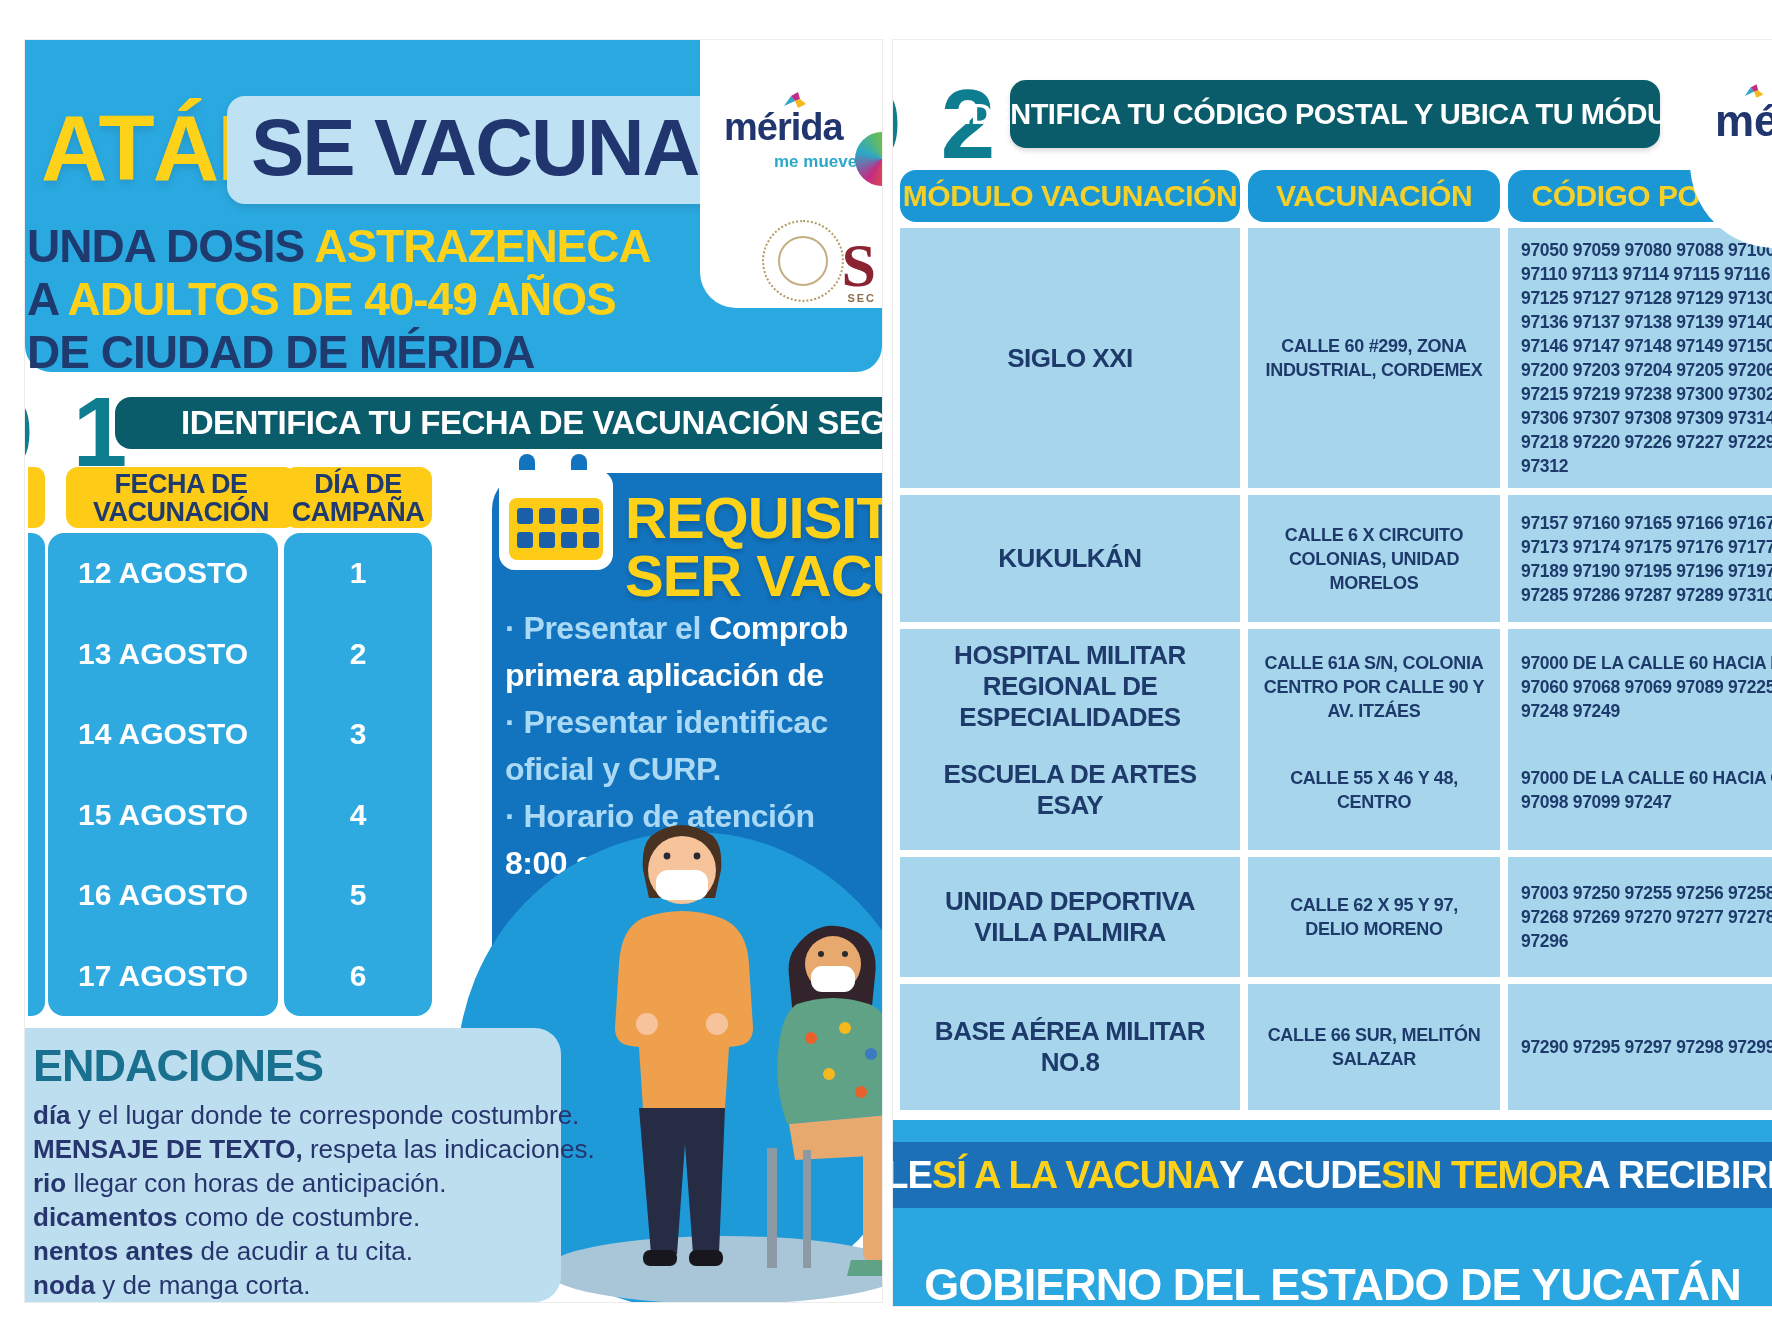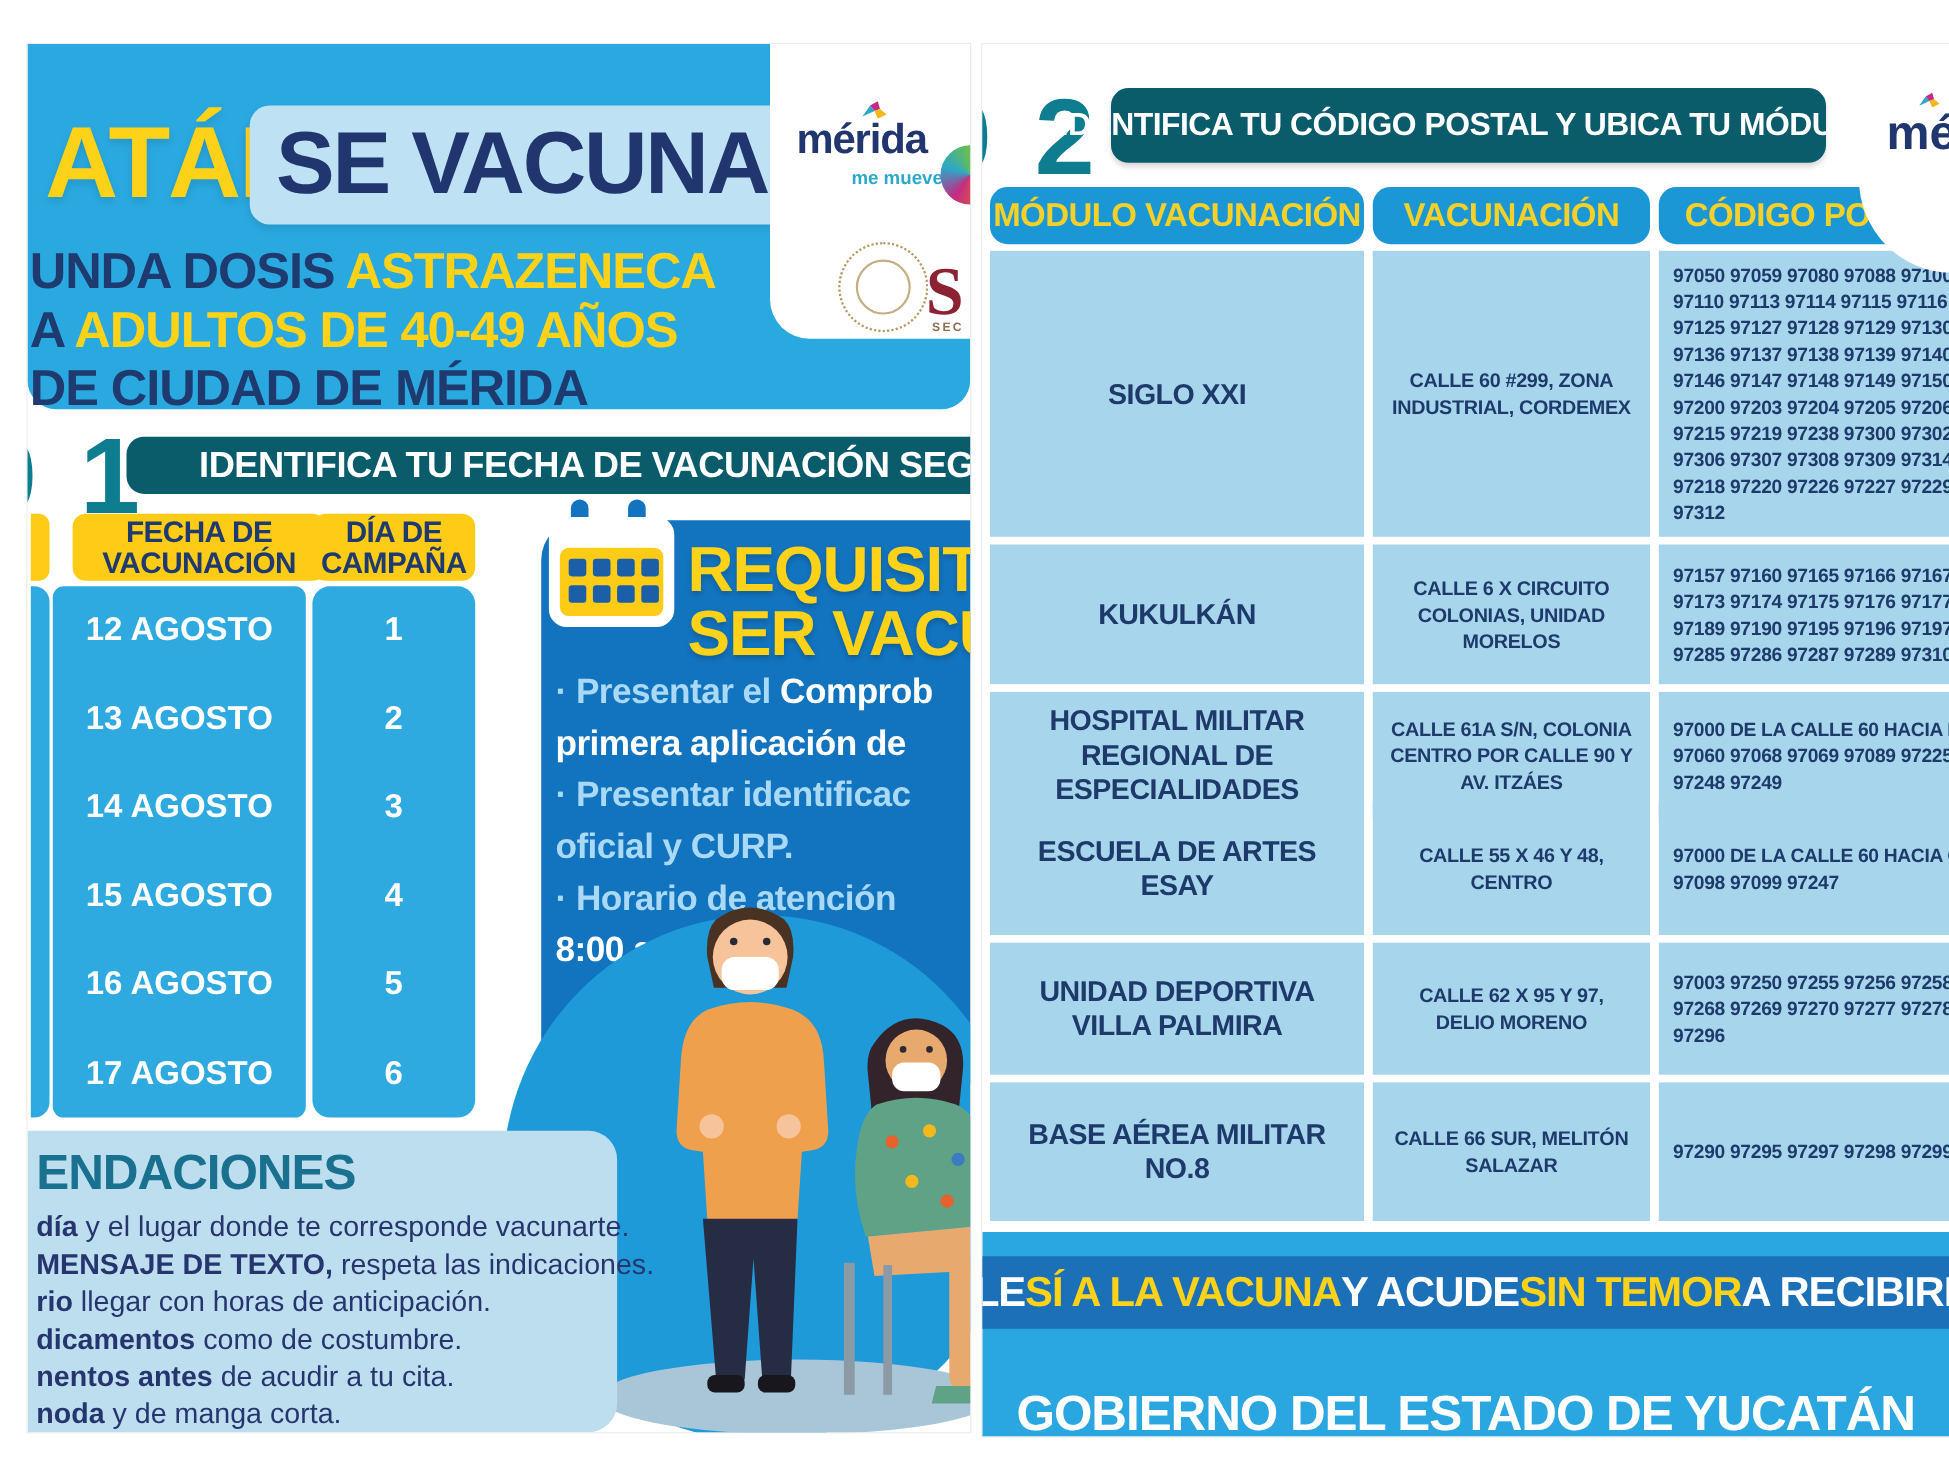--- a/index.html
+++ b/index.html
@@ -130,21 +130,21 @@
       <div class="health-sub">SEC</div>
     </div>
 
     <div class="lp-step-digits">0 1</div>
     <div class="lp-banner">IDENTIFICA TU FECHA DE VACUNACIÓN SEGÚN TU MES DE</div>
 
     <div class="lp-colA-head"></div>
     <div class="lp-colA-body"></div>
     <div class="lp-col-head" style="left:23px;width:230px;margin-left:18px;">FECHA DE VACUNACIÓN</div>
     <div class="lp-col-head" style="left:259px;width:148px;">DÍA DE CAMPAÑA</div>
-    <div class="lp-col-body" style="left:23px;width:230px;border-radius:10px;" id="lp-dates">
+    <div class="lp-col-body" style="left:23px;width:230px;" id="lp-dates">
         <div class="lp-cell">12 AGOSTO</div>
         <div class="lp-cell">13 AGOSTO</div>
         <div class="lp-cell">14 AGOSTO</div>
         <div class="lp-cell">15 AGOSTO</div>
         <div class="lp-cell">16 AGOSTO</div>
         <div class="lp-cell">17 AGOSTO</div>
       </div>
     <div class="lp-col-body" style="left:259px;width:148px;" id="lp-days">
         <div class="lp-cell">1</div>
         <div class="lp-cell">2</div>
@@ -215,21 +215,21 @@
       <rect x="96" y="238" width="26" height="118" rx="12" fill="#E8A96F"></rect>
       <path d="M84,352 l48,0 8,16 -60,0z" fill="#5FA286"></path>
       <rect x="38,240" y="240" width="10" height="120" fill="#8C9AA6"></rect>
       <rect x="36" y="242" width="8" height="118" fill="#8C9AA6"></rect>
       <rect x="132" y="242" width="8" height="118" fill="#8C9AA6"></rect>
     </svg>
 
     <div class="lp-reco">
       <div class="reco-title">ENDACIONES</div>
       <div class="reco-lines" id="reco-lines">
-          <div class="reco-line"><b>día</b><span> y el lugar donde te corresponde vacunarte.</span></div>
+          <div class="reco-line"><b>día</b><span> y el lugar donde te corresponde costumbre.</span></div>
           <div class="reco-line"><b>MENSAJE DE TEXTO,</b><span> respeta las indicaciones.</span></div>
           <div class="reco-line"><b>rio</b><span> llegar con horas de anticipación.</span></div>
           <div class="reco-line"><b>dicamentos</b><span> como de costumbre.</span></div>
           <div class="reco-line"><b>nentos antes</b><span> de acudir a tu cita.</span></div>
           <div class="reco-line"><b>noda</b><span> y de manga corta.</span></div>
         </div>
     </div>
   </section>
 
   <section class="poster" id="poster-right">

